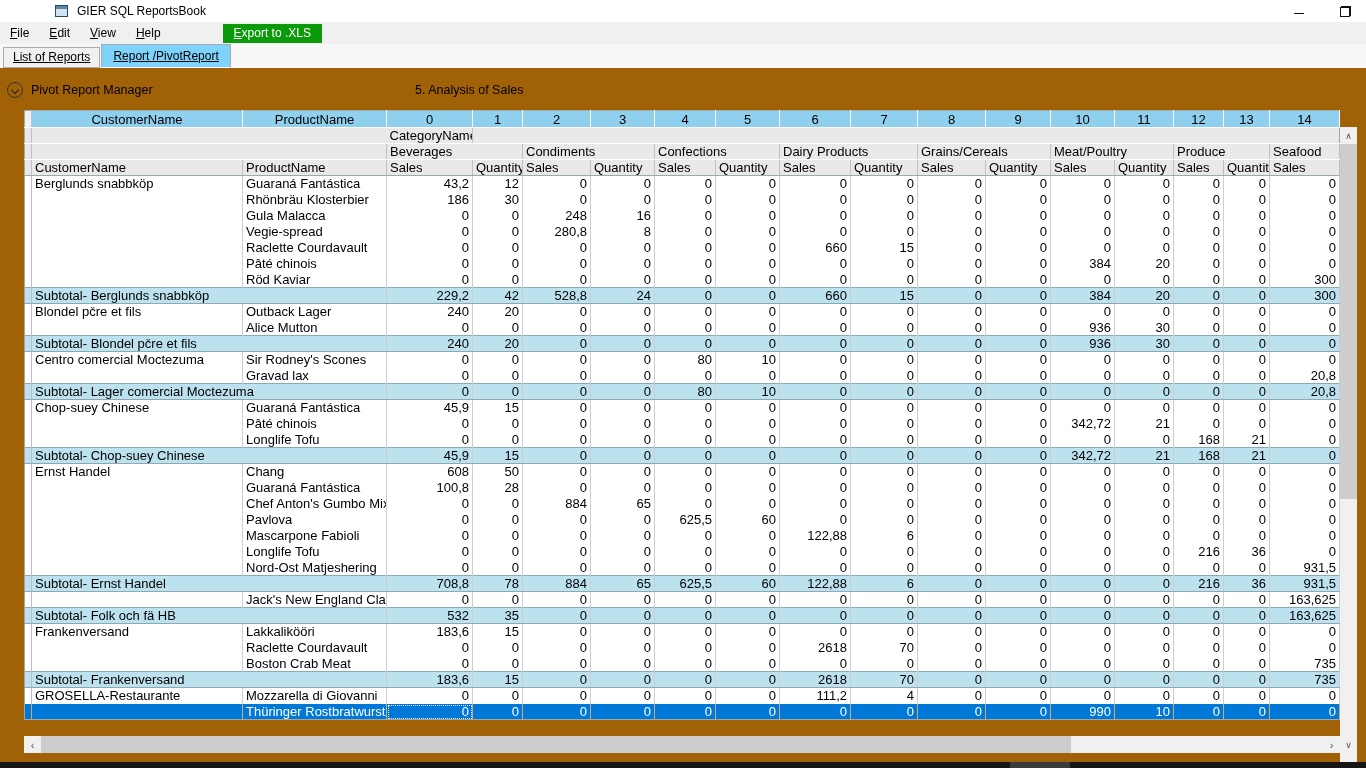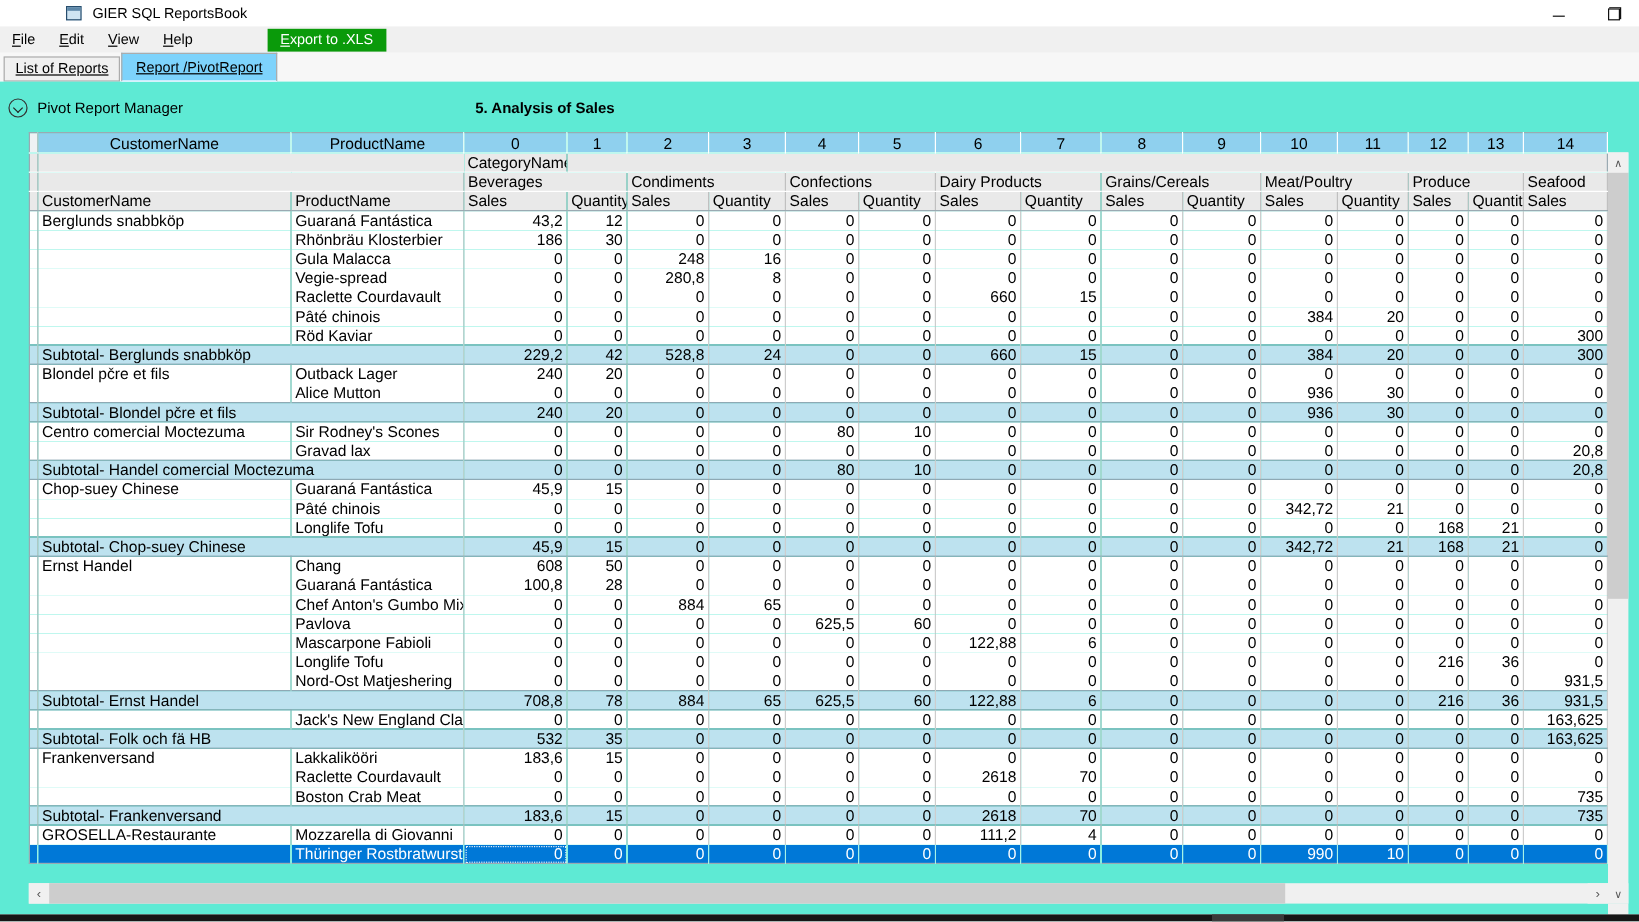--- a/index.html
+++ b/index.html
@@ -35,26 +35,26 @@
   .export-btn{margin-left:52px;background:var(--export-green);color:#fff;font-size:12px;
     padding:2px 11px 3px;border:none;line-height:14px;}
 
   
   .tabstrip{position:absolute;left:0;top:44px;width:100%;height:24px;background:#f7f7f7;
     display:flex;align-items:flex-end;padding-left:3px;font-size:12px;text-decoration:underline;}
   .tab{background:#f0f0f0;border:1px solid #acacac;padding:2px 9px 3px;margin-right:1px;color:#000;}
   .tab.active{background:#7dd3fc;border-bottom-color:#fff;padding:4px 11px 4px;position:relative;z-index:2;}
 
   
-  .content{position:absolute;left:0;top:68px;width:100%;height:694px;background:#5eead4;}
+  .content{position:absolute;left:0;top:68px;width:100%;height:694px;background:#a16207;}
   .manager{position:absolute;left:7px;top:14px;display:flex;align-items:center;font-size:12.5px;color:#000;}
   .expander-circle{width:16px;height:16px;border:1px solid #333;border-radius:50%;position:relative;margin-right:8px;}
   .expander-circle i{position:absolute;left:4px;top:3.5px;width:6px;height:6px;
     border-right:1.6px solid #222;border-bottom:1.6px solid #222;transform:rotate(45deg);}
-  .report-title{position:absolute;left:396px;top:15px;font-size:12.5px;font-weight:700;color:#000;}
+  .report-title{position:absolute;left:415px;top:15px;font-size:12.5px;font-weight:400;color:#000;}
 
   
   .grid-wrap{position:absolute;left:24px;top:42px;}
   table.grid{border-collapse:collapse;table-layout:fixed;width:1315px;
     border:1px solid #9aaab2;font-size:13px;}
   th,td{font-weight:400;height:16px;line-height:15px;padding:0 3px;white-space:nowrap;
     overflow:hidden;text-align:left;color:#000;}
   tr.r1 th{background:var(--header-blue);text-align:center;border-right:1px solid #fff;
     border-bottom:1px solid #fff;height:17px;}
   tr.r1 th.ind{background:#eef2f4;border-right:1px solid #c0c0c0;}
@@ -468,21 +468,21 @@
               <td class="num">0</td>
               <td class="num">0</td>
               <td class="num">0</td>
               <td class="num">0</td>
               <td class="num">0</td>
               <td class="num">0</td>
               <td class="num">20,8</td>
             </tr>
             <tr class="subtotal">
               <td class="ind"></td>
-              <td colspan="2">Subtotal- Handel comercial Moctezuma</td>
+              <td colspan="2">Subtotal- Lager comercial Moctezuma</td>
               <td class="num">0</td>
               <td class="num">0</td>
               <td class="num">0</td>
               <td class="num">0</td>
               <td class="num">80</td>
               <td class="num">10</td>
               <td class="num">0</td>
               <td class="num">0</td>
               <td class="num">0</td>
               <td class="num">0</td>

